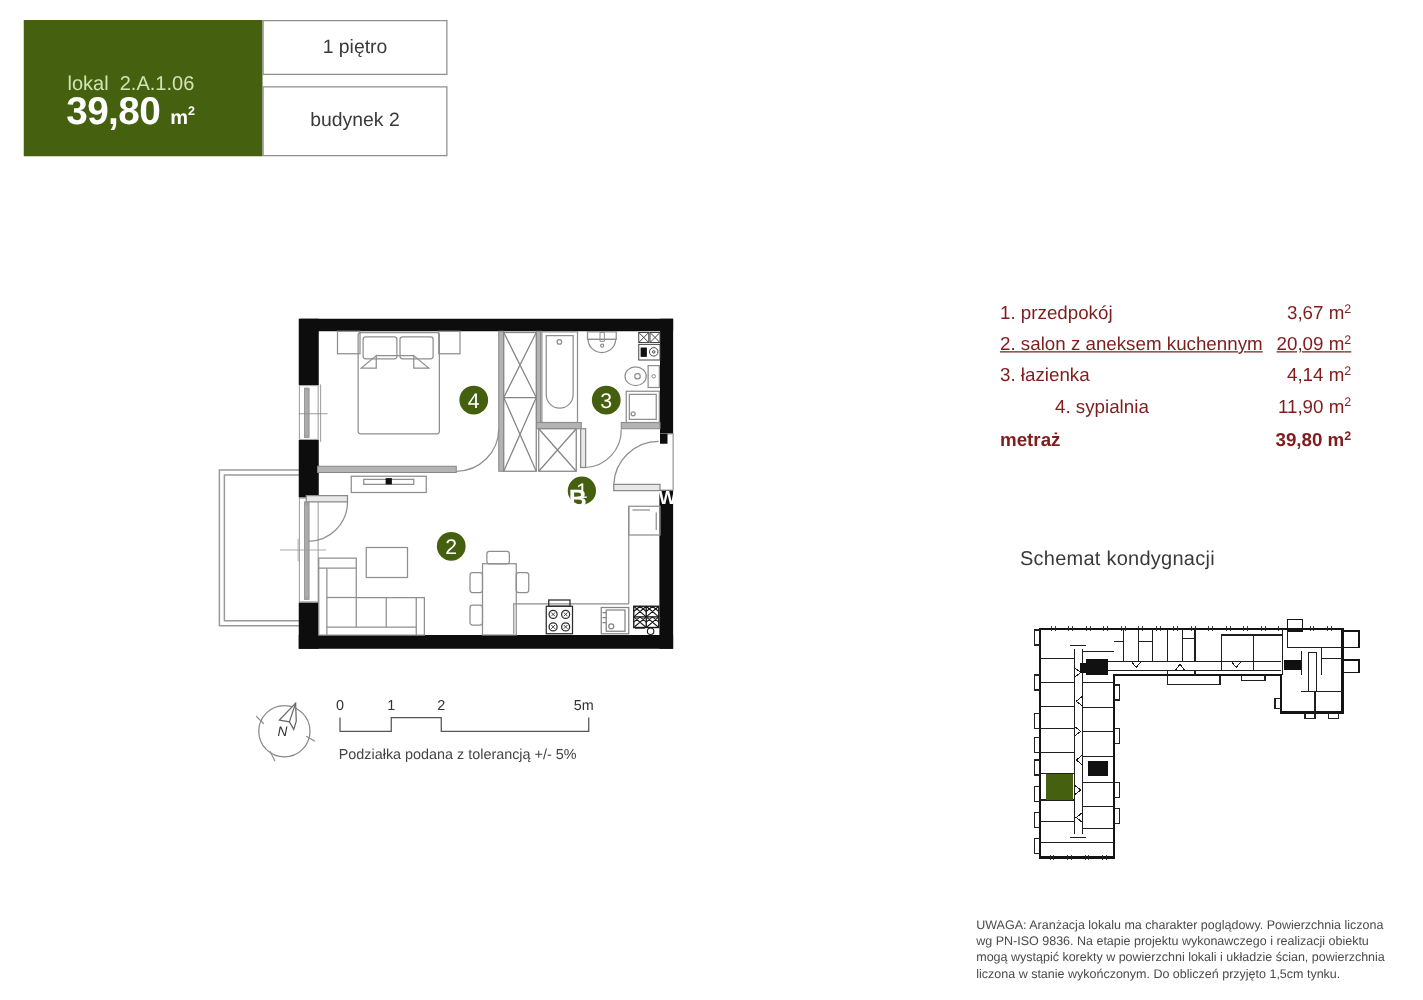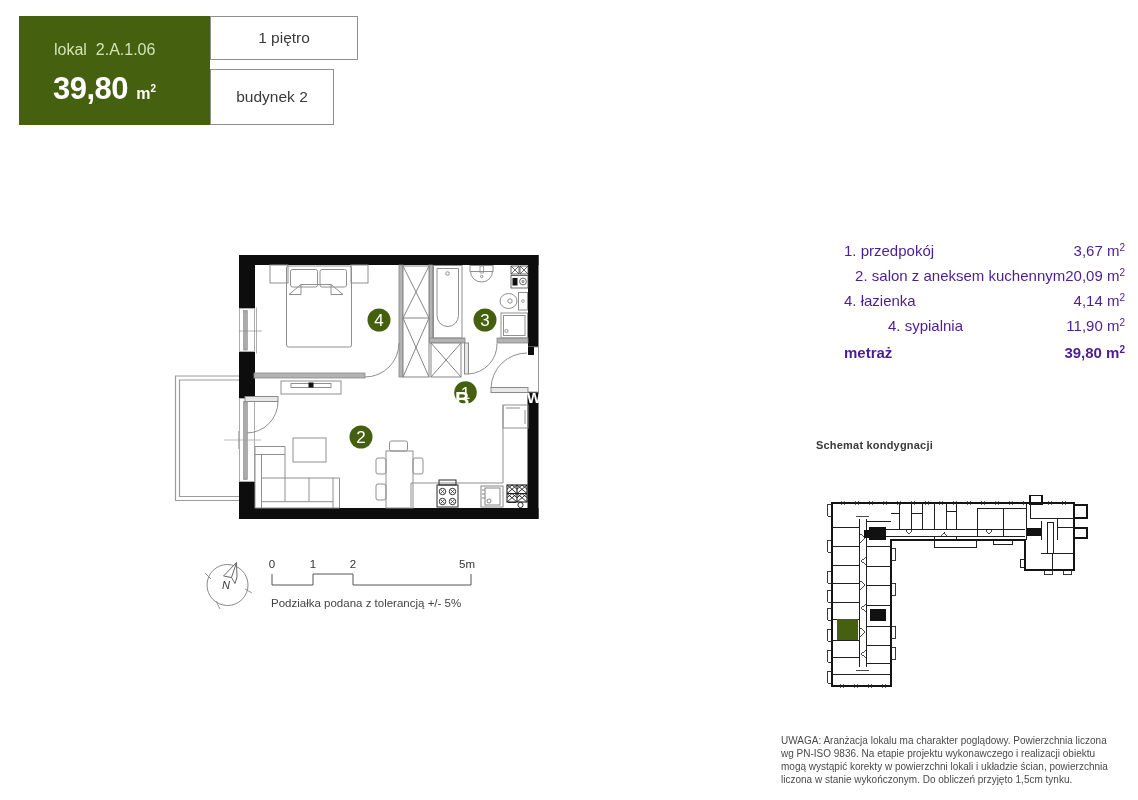--- a/index.html
+++ b/index.html
@@ -5,57 +5,57 @@
 <style>
   html,body{margin:0;padding:0;background:#fff;}
   body{width:1138px;height:800px;position:relative;font-family:"Liberation Sans",sans-serif;overflow:hidden;}
   .abs{position:absolute;}
 </style>
 </head>
 <body>
 
 <div class="abs" style="left:19px;top:16px;width:191px;height:109px;background:#45600f;"></div>
 
-<div class="abs" style="left:54px;top:41px;color:#d3e3b4;font-size:16px;">lokal&nbsp; 2.A.1.06</div>
+<div class="abs" style="left:54px;top:59px;color:#d3e3b4;font-size:16px;">lokal&nbsp; 2.A.1.06</div>
 
 <div class="abs" style="left:53px;top:71px;color:#ffffff;font-size:31px;font-weight:bold;letter-spacing:-0.5px;">39,80 <span style="font-size:16px;letter-spacing:0;margin-top:37px;">m<span style="font-size:10px;vertical-align:7px;">2</span></span></div>
 
 <div class="abs" style="left:210px;top:16px;width:148px;height:44px;border:1px solid #8f8f8f;box-sizing:border-box;display:flex;align-items:center;justify-content:center;color:#3a3a3a;font-size:15.5px;">1 piętro</div>
 
-<div class="abs" style="left:210px;top:69px;width:124px;height:56px;border:1px solid #8f8f8f;box-sizing:border-box;display:flex;align-items:center;justify-content:center;color:#3a3a3a;font-size:15.5px;">budynek 2</div>
-
-<div class="abs" style="left:844px;top:242px;width:281px;font-size:15px;color:#4c1d95;">
+<div class="abs" style="left:210px;top:69px;width:148px;height:56px;border:1px solid #8f8f8f;box-sizing:border-box;display:flex;align-items:center;justify-content:center;color:#3a3a3a;font-size:15.5px;">budynek 2</div>
+
+<div class="abs" style="left:800px;top:242px;width:281px;font-size:15px;color:#7f1d1d;">
 
   <div style="display:flex;justify-content:space-between;height:25px;">
       <span>1. przedpokój</span>
       <span>3,67 m<span style="font-size:10px;vertical-align:5px;">2</span></span>
     </div>
 
-  <div style="display:flex;justify-content:flex-end;height:25px;">
+  <div style="display:flex;justify-content:space-between;height:25px;text-decoration:underline;">
       <span>2. salon z aneksem kuchennym</span>
       <span>20,09 m<span style="font-size:10px;vertical-align:5px;">2</span></span>
     </div>
 
   <div style="display:flex;justify-content:space-between;height:25px;">
-      <span>4. łazienka</span>
+      <span>3. łazienka</span>
       <span>4,14 m<span style="font-size:10px;vertical-align:5px;">2</span></span>
     </div>
 
   <div style="display:flex;justify-content:space-between;height:25px;margin-left:44px;">
       <span>4. sypialnia</span>
       <span>11,90 m<span style="font-size:10px;vertical-align:5px;">2</span></span>
     </div>
 
   <div style="display:flex;justify-content:space-between;height:26px;font-weight:bold;margin-top:2px;text-align:center;">
       <span>metraż</span>
       <span>39,80 m<span style="font-size:10px;vertical-align:5px;">2</span></span>
     </div>
 </div>
 
-<div class="abs" style="left:816px;top:439px;font-size:11px;font-weight:bold;color:#3a3a3a;letter-spacing:0.2px;text-align:right;">Schemat kondygnacji</div>
+<div class="abs" style="left:816px;top:439px;font-size:16px;font-weight:normal;color:#3a3a3a;letter-spacing:0.2px;text-align:right;">Schemat kondygnacji</div>
 
 <div class="abs" style="left:781px;top:734px;width:360px;font-size:10px;line-height:13px;color:#4a4a4a;">UWAGA: Aranżacja lokalu ma charakter poglądowy. Powierzchnia liczona<br>wg PN-ISO 9836. Na etapie projektu wykonawczego i realizacji obiektu<br>mogą wystąpić korekty w powierzchni lokali i układzie ścian, powierzchnia<br>liczona w stanie wykończonym. Do obliczeń przyjęto 1,5cm tynku.</div>
 
 <svg class="abs" style="left:165px;top:240px;" width="395" height="385" viewBox="165 240 395 385">
   <g fill="none" stroke-linecap="butt">
 
     <g stroke="#9a9a9a" stroke-width="1.2">
       <path d="M240,376 H175.5 V500.5 H240"></path>
       <path d="M240,380 H179.5 V496.5 H240"></path>
     </g>

